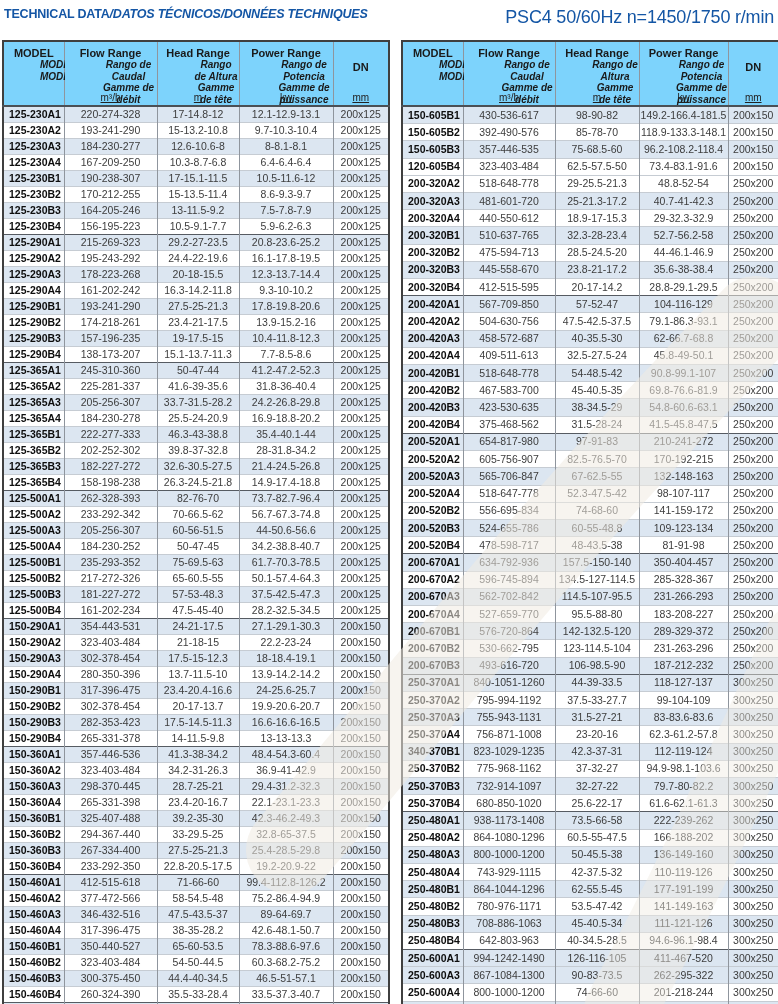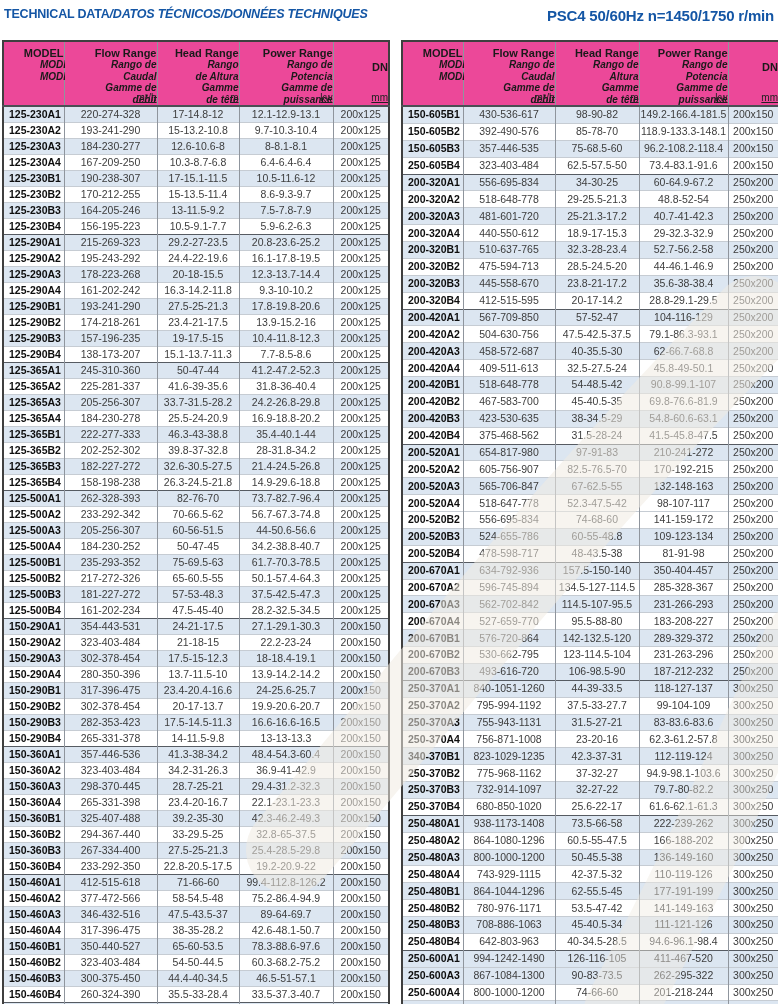--- a/index.html
+++ b/index.html
@@ -2,28 +2,28 @@
 <html><head>
 <meta charset="utf-8">
 <style>
   * { margin:0; padding:0; box-sizing:border-box; }
   html,body { width:778px; height:1004px; overflow:hidden; background:#ffffff;
               font-family:"Liberation Sans", sans-serif; position:relative; }
   .page-header { position:absolute; top:7px; left:4px; right:4px; display:flex;
                  justify-content:space-between; align-items:flex-start; z-index:1; }
   .title-left { color:#1456a5; font-weight:bold; font-size:12.5px; letter-spacing:-0.2px; }
   .title-left .it { font-style:italic; }
-  .title-right { color:#1456a5; font-weight:bold; font-size:15px; letter-spacing:-0.2px; }
+  .title-right { color:#1456a5; font-weight:normal; font-size:18px; letter-spacing:-0.2px; }
   .tables-wrap { position:absolute; top:40px; left:2px; display:flex; gap:11px; z-index:1; }
   table { border-collapse:collapse; table-layout:fixed; background:#fff;
           border:2px solid #3f3f3f; }
   #table-0 { width:386px; } #table-1 { width:377px; }
   th { vertical-align:top; position:relative; height:61px; padding-top:5px;
        border-left:1px solid #8f959d; border-bottom:2px solid #4a4f55;
-       background:#ec4899; font-size:11px; color:#1a1a1a; text-align:right; }
+       background:#7dd3fc; font-size:11px; color:#1a1a1a; text-align:center; }
   th:first-child { border-left:none; }
   .h1 { font-weight:bold; font-size:11px; line-height:12px; }
   .h2 { font-weight:bold; font-style:italic; font-size:10px; line-height:11.5px;padding-left:36px; }
   .h-unit { position:absolute; bottom:2px; left:0; right:0; font-weight:normal;
             font-size:10px; color:#222;text-decoration:underline; }
   .dn-label { padding-top:14px; }
   td { height:15px; line-height:15px; padding:0; font-size:10.5px; text-align:center;
        color:#3c3c3c; border-left:1px solid #8f959d; border-top:1px solid #c6ccd3;
        white-space:nowrap; overflow:hidden; }
   td:first-child { border-left:none; }
@@ -240,21 +240,21 @@
           <td class="model">125-365B3</td>
           <td>182-227-272</td>
           <td>32.6-30.5-27.5</td>
           <td>21.4-24.5-26.8</td>
           <td>200x125</td>
         </tr>
         <tr>
           <td class="model">125-365B4</td>
           <td>158-198-238</td>
           <td>26.3-24.5-21.8</td>
-          <td>14.9-29.6-18.8</td>
+          <td>14.9-17.4-18.8</td>
           <td>200x125</td>
         </tr>
         <tr class="shade group-start">
           <td class="model">125-500A1</td>
           <td>262-328-393</td>
           <td>82-76-70</td>
           <td>73.7-82.7-96.4</td>
           <td>200x125</td>
         </tr>
         <tr>
@@ -539,32 +539,25 @@
           <td>200x150</td>
         </tr>
         <tr class="shade">
           <td class="model">150-605B3</td>
           <td>357-446-535</td>
           <td>75-68.5-60</td>
           <td>96.2-108.2-118.4</td>
           <td>200x150</td>
         </tr>
         <tr>
-          <td class="model">250-605B4</td>
+          <td class="model">120-605B4</td>
           <td>323-403-484</td>
           <td>62.5-57.5-50</td>
           <td>73.4-83.1-91.6</td>
           <td>200x150</td>
-        </tr>
-        <tr class="shade group-start">
-          <td class="model">200-320A1</td>
-          <td>556-695-834</td>
-          <td>34-30-25</td>
-          <td>60-64.9-67.2</td>
-          <td>250x200</td>
         </tr>
         <tr>
           <td class="model">200-320A2</td>
           <td>518-648-778</td>
           <td>29-25.5-21.3</td>
           <td>48.8-52-54</td>
           <td>250x200</td>
         </tr>
         <tr class="shade">
           <td class="model">200-320A3</td>

